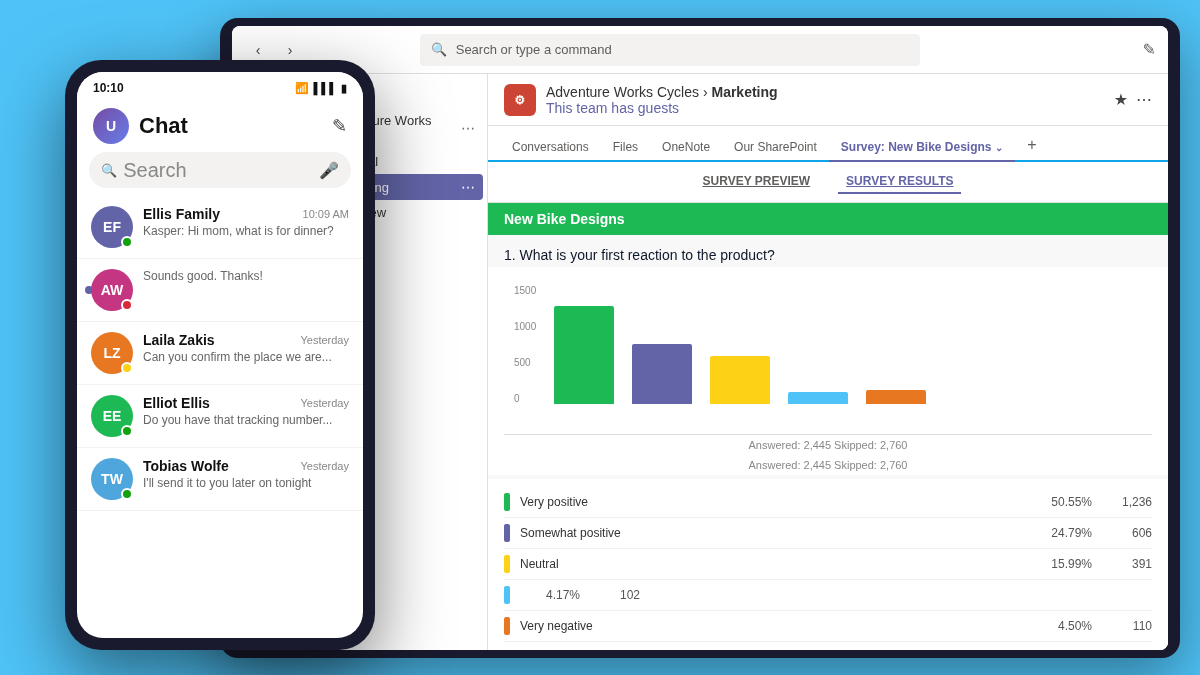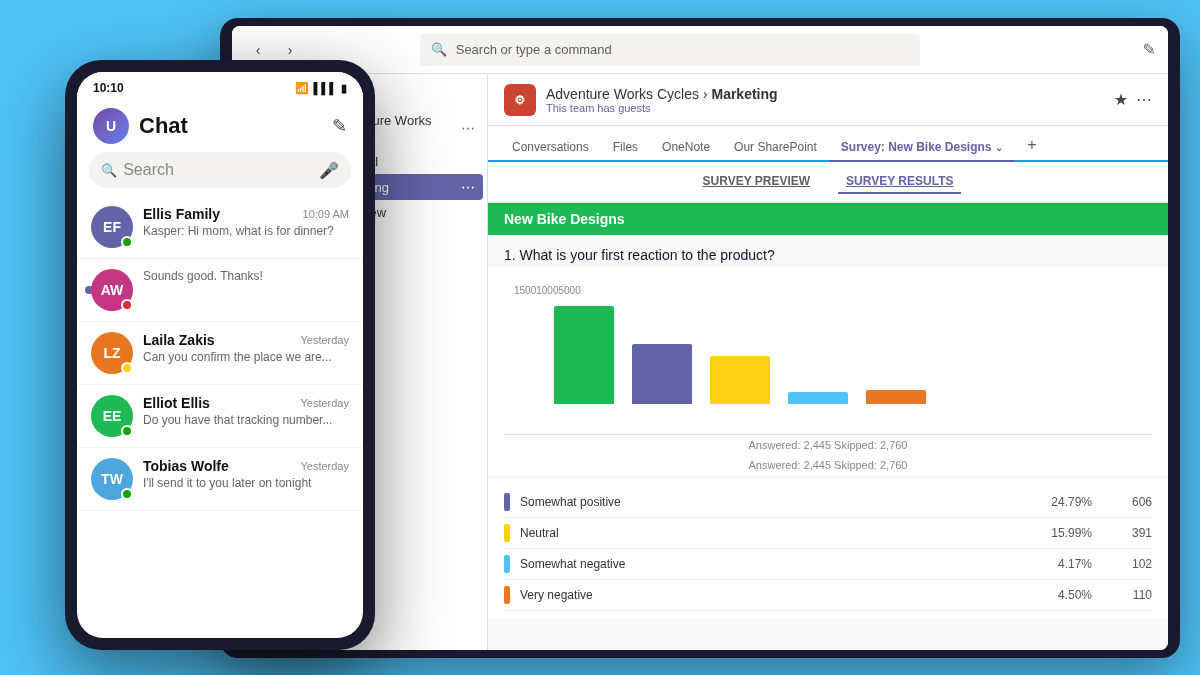--- a/index.html
+++ b/index.html
@@ -216,21 +216,21 @@
       color: #fff;
       font-size: 12px;
       font-weight: bold;
     }
     .channel-title-group { display: flex; flex-direction: column; }
     .channel-title {
       font-size: 14px;
       color: #333;
     }
     .channel-title strong { font-weight: 700; }
-    .channel-subtitle { font-size: 11px; color: #6264a7; }
+    .channel-subtitle { font-size: 14px; color: #6264a7; }
     .channel-header-icons {
       margin-left: auto;
       display: flex;
       align-items: center;
       gap: 8px;
       color: #444;
       font-size: 16px;
     }
 
     
@@ -313,21 +313,21 @@
       gap: 18px;
       padding: 10px 40px 30px 50px;
       border-bottom: 1px solid #ddd;
     }
     .y-axis {
       position: absolute;
       left: 10px;
       top: 10px;
       bottom: 30px;
       display: flex;
-      flex-direction: row;
+      flex-direction: column;
       justify-content: space-between;
       font-size: 10px;
       color: #888;
     }
     .chart-bar {
       flex: 1;
       max-width: 60px;
       border-radius: 2px 2px 0 0;
       position: relative;
     }
@@ -625,35 +625,40 @@
                 <div class="chart-bar" style="background: rgb(252, 209, 22); height: 48px;"></div>
                 <div class="chart-bar" style="background: rgb(79, 195, 247); height: 12px;"></div>
                 <div class="chart-bar" style="background: rgb(232, 119, 34); height: 14.4px;"></div>
               </div>
             <div class="chart-stats">Answered: 2,445    Skipped: 2,760</div>
             <div class="chart-stats">Answered: 2,445    Skipped: 2,760</div>
           </div>
 
           <div class="results-table">
 
+          <div class="result-row">
+    <div class="result-color-bar" style="background:#1db954"></div>
+    <span class="result-label">Very positive</span>
+    <span class="result-pct">50.55%</span>
+    <span class="result-count">1,236</span>
+  </div>
               <div class="result-row">
     <div class="result-color-bar" style="background:#6264a7"></div>
     <span class="result-label">Somewhat positive</span>
     <span class="result-pct">24.79%</span>
     <span class="result-count">606</span>
   </div>
               <div class="result-row">
     <div class="result-color-bar" style="background:#fcd116"></div>
     <span class="result-label">Neutral</span>
     <span class="result-pct">15.99%</span>
     <span class="result-count">391</span>
   </div>
               <div class="result-row">
     <div class="result-color-bar" style="background:#4fc3f7"></div>
-    <span class="result-label">Somewhat negative</span>
     <span class="result-pct">4.17%</span>
     <span class="result-count">102</span>
   </div>
               <div class="result-row">
     <div class="result-color-bar" style="background:#e87722"></div>
     <span class="result-label">Very negative</span>
     <span class="result-pct">4.50%</span>
     <span class="result-count">110</span>
   </div>
             </div>
@@ -677,21 +682,21 @@
     </div>
 
     <div class="phone-chat-header">
       <div class="phone-avatar-large">U</div>
       <span class="phone-chat-title">Chat</span>
       <span class="phone-edit-icon">✎</span>
     </div>
 
     <div class="phone-search">
       <span style="font-size:13px;">🔍</span>
-      <span style="color:#888; font-size:16px;">Search</span>
+      <span style="color:#888; font-size:20px;">Search</span>
       <span class="mic-icon">🎤</span>
     </div>
 
     <div class="chat-list" id="chat-list">
 
     <div class="chat-item">
 
     <div class="chat-avatar" style="background:#6264a7">
       EF
       <div class="avatar-status online"></div>

